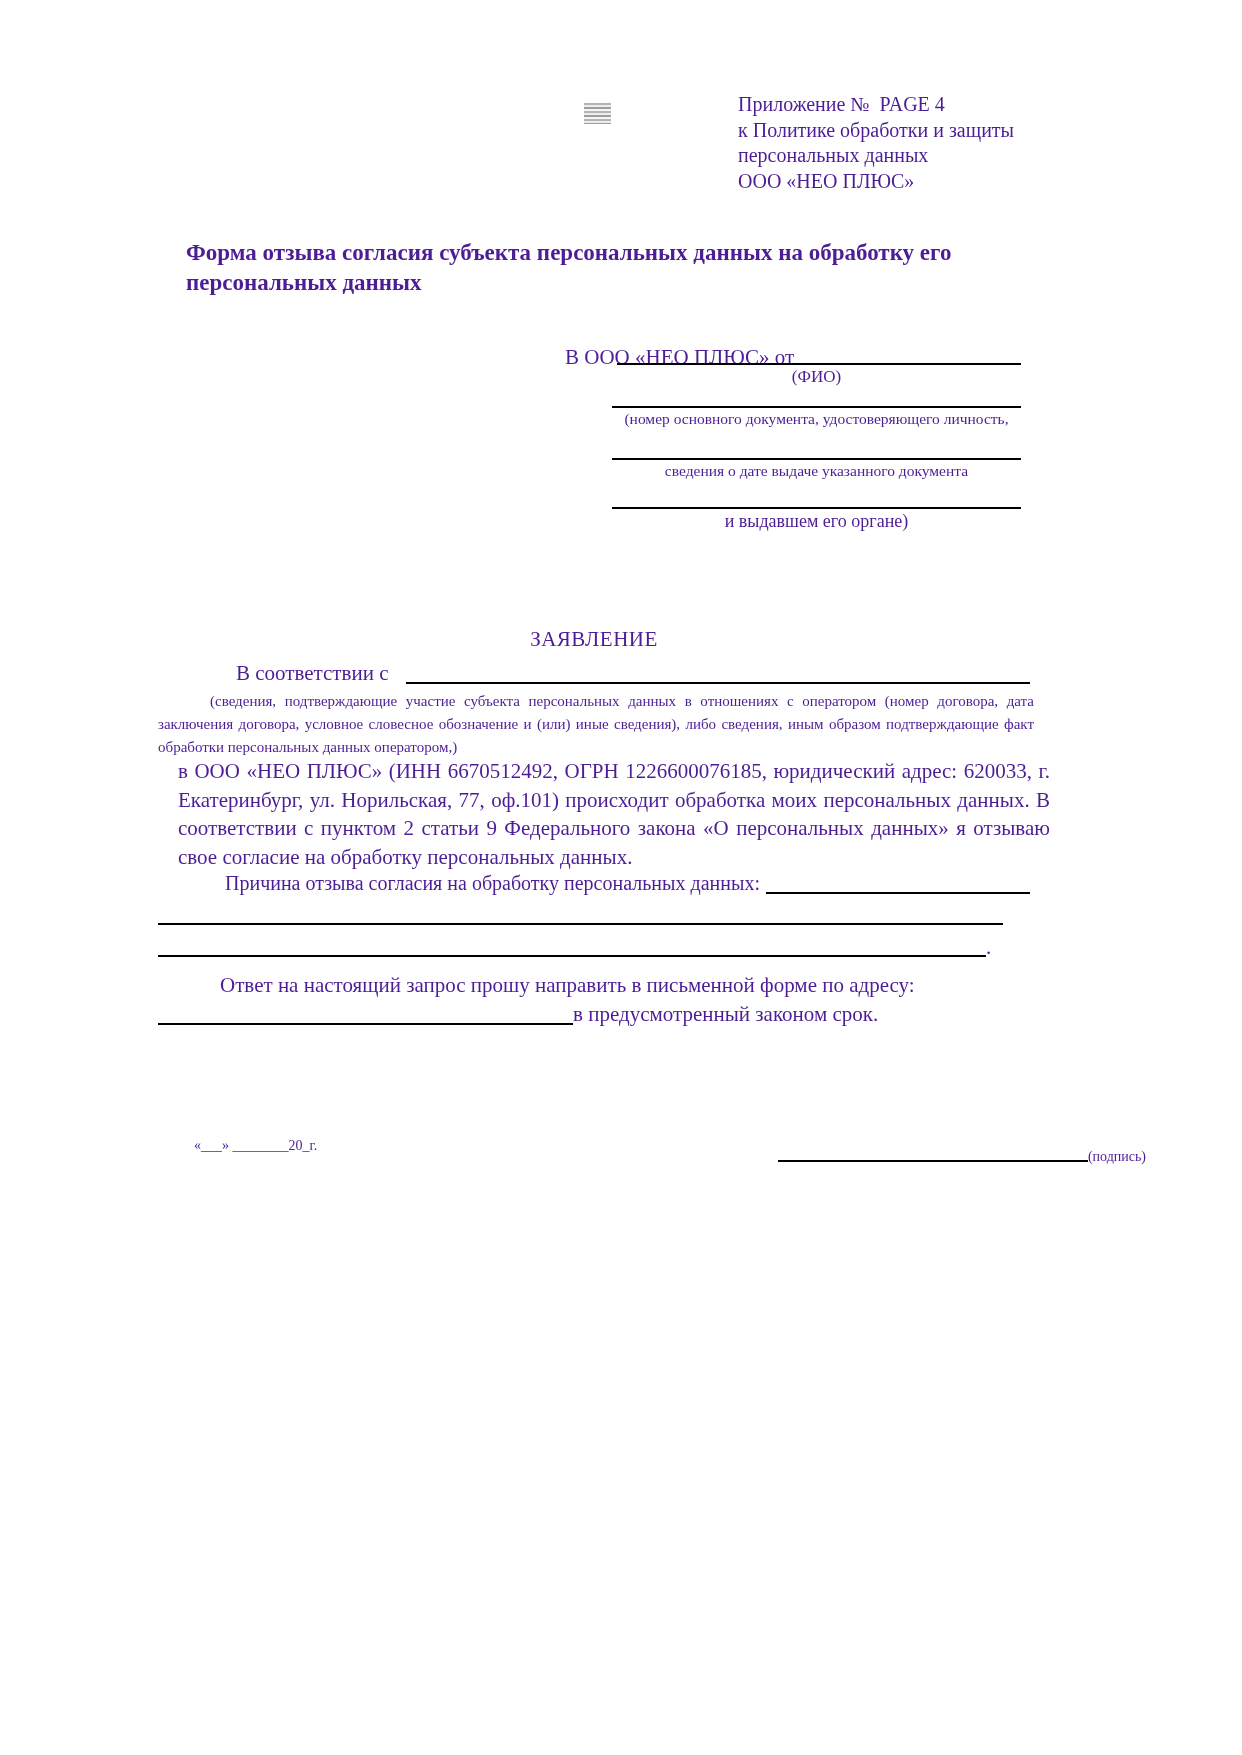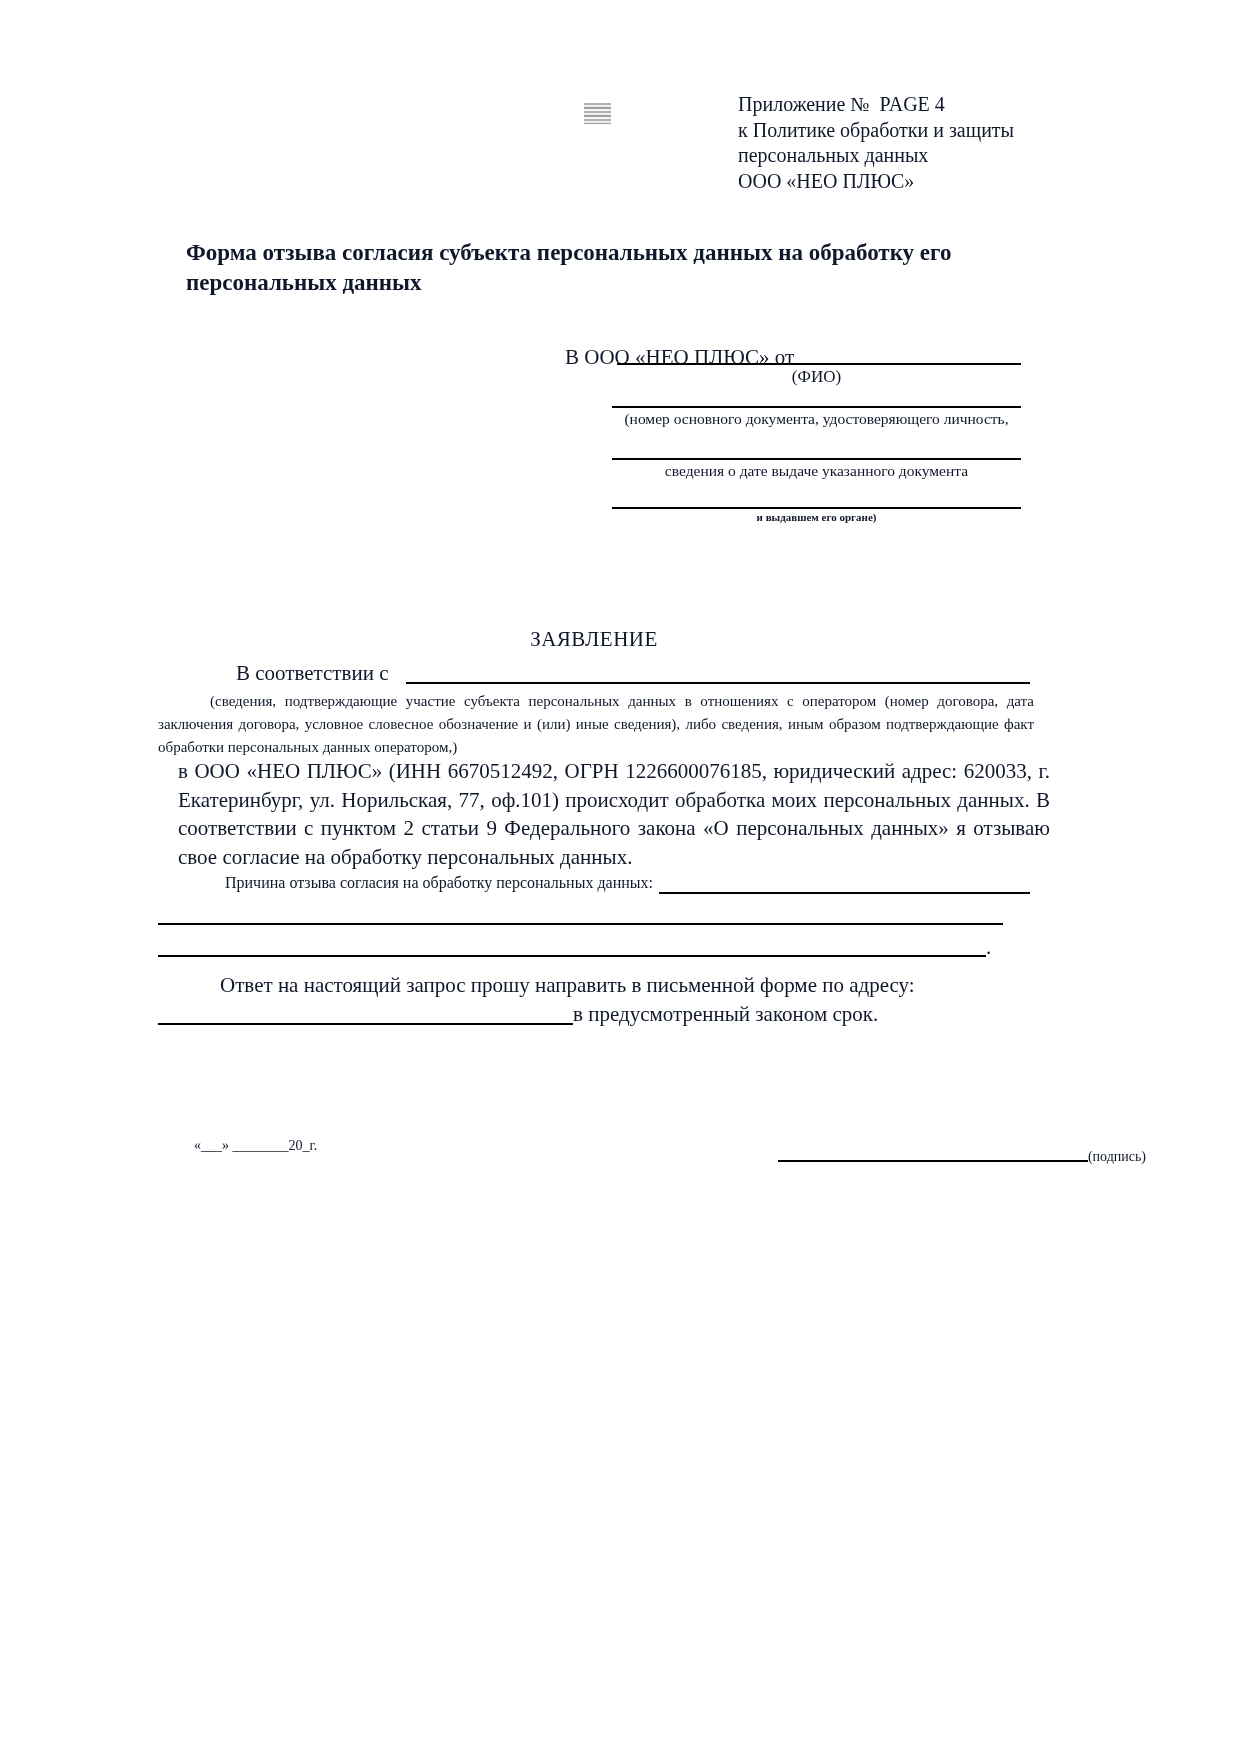--- a/index.html
+++ b/index.html
@@ -2,21 +2,21 @@
 <html><head>
 <meta charset="utf-8">
 <style>
   * { margin:0; padding:0; box-sizing:border-box; }
   html,body { background:#fff; }
   .page {
     position:relative;
     width:1242px; height:1755px;
     background:#ffffff;
     font-family:"Liberation Serif", serif;
-    color:#0f172a;
+    color:#4c1d95;
     overflow:hidden;
   }
   .hdr-right {
     position:absolute; left:738px; top:92px; width:300px;
     font-size:20px; line-height:25.5px;
   }
   .hdr-line { white-space:pre-wrap; }
   .artifact {
     position:absolute; left:584px; top:103px; width:27px; height:21px;
     background:repeating-linear-gradient(180deg,#9a9a9a 0 2px,#e8e8e8 2px 4px,#7e7e7e 4px 6px,#f2f2f2 6px 8px);
@@ -29,42 +29,42 @@
   .addr-to { position:absolute; left:565px; top:345px; font-size:21px; }
   .rule { position:absolute; border-bottom:2px solid #000; height:0; }
   .r1 { left:617px; top:363px; width:404px; }
   .r2 { left:612px; top:406px; width:409px; }
   .r3 { left:612px; top:458px; width:409px; }
   .r4 { left:612px; top:507px; width:409px; }
   .sub-label { position:absolute; left:612px; width:409px; text-align:center; }
   .l1 { top:367px; font-size:17px; }
   .l2 { top:410px; font-size:15.5px; }
   .l3 { top:462px; font-size:15.5px; }
-  .l4 { top:511px; font-size:11px;font-weight:bold; }
+  .l4 { top:511px; font-size:18px; }
   .zayavlenie {
     position:absolute; left:158px; top:627px; width:872px;
     text-align:center; font-size:21px; letter-spacing:.5px;
   }
   .intro {
     position:absolute; left:158px; top:659px; width:872px;
     display:flex; align-items:flex-end; font-size:21px; line-height:28px;gap:11px;
   }
   .indent { flex:none; width:67px; }
   .fill { flex:1; border-bottom:2px solid #000; height:22px; margin-bottom:3px; margin-left:6px; }
   .fine-print {
     position:absolute; left:158px; top:690px; width:876px;
     font-size:15px; line-height:23px; text-align:justify; text-indent:52px;
   }
   .body-para {
     position:absolute; left:158px; top:757px; width:872px;
     font-size:21px; line-height:28.5px; text-align:justify;margin-left:20px;
   }
   .reason {
     position:absolute; left:158px; top:869px; width:872px;
-    display:flex; align-items:flex-end; font-size:16px; line-height:28px;
+    display:flex; align-items:flex-end; font-size:20px; line-height:28px;
   }
   .blank1 { position:absolute; left:158px; top:923px; width:845px; border-bottom:2px solid #000; }
   .blank2 {
     position:absolute; left:158px; top:933px; width:872px;
     display:flex; align-items:flex-end; font-size:21px;
   }
   .fill-fixed { border-bottom:2px solid #000; height:24px; margin-bottom:3px; }
   .b2 { width:828px; flex:none; }
   .closing {
     position:absolute; left:158px; top:971px; width:872px;

